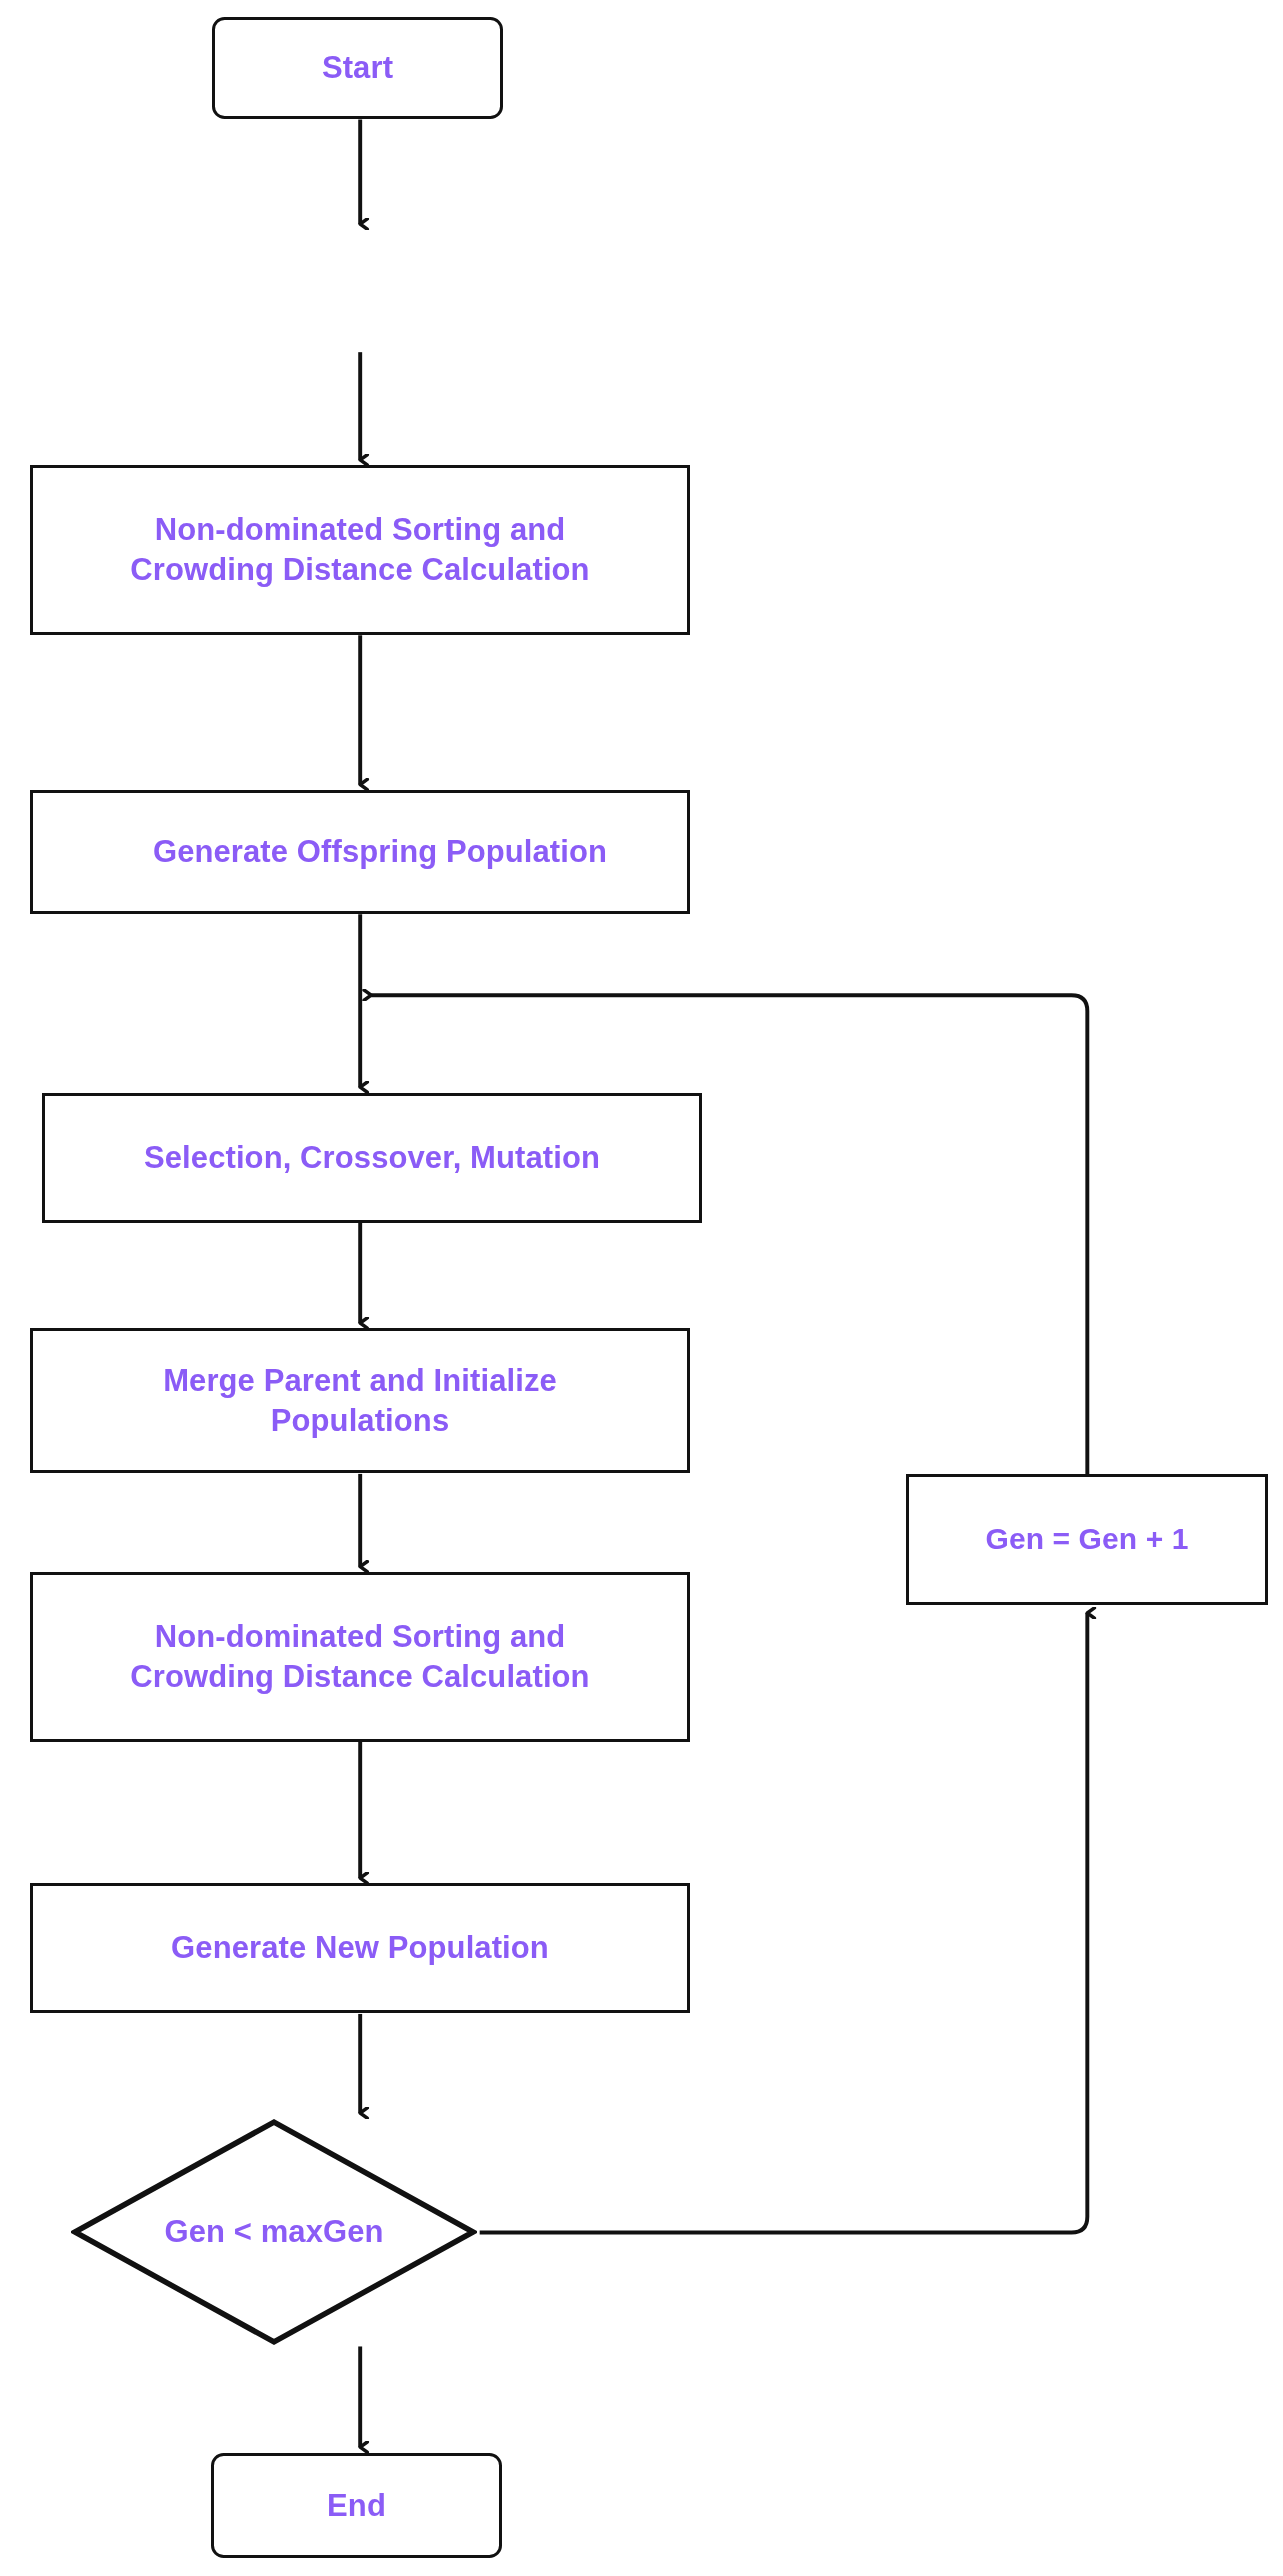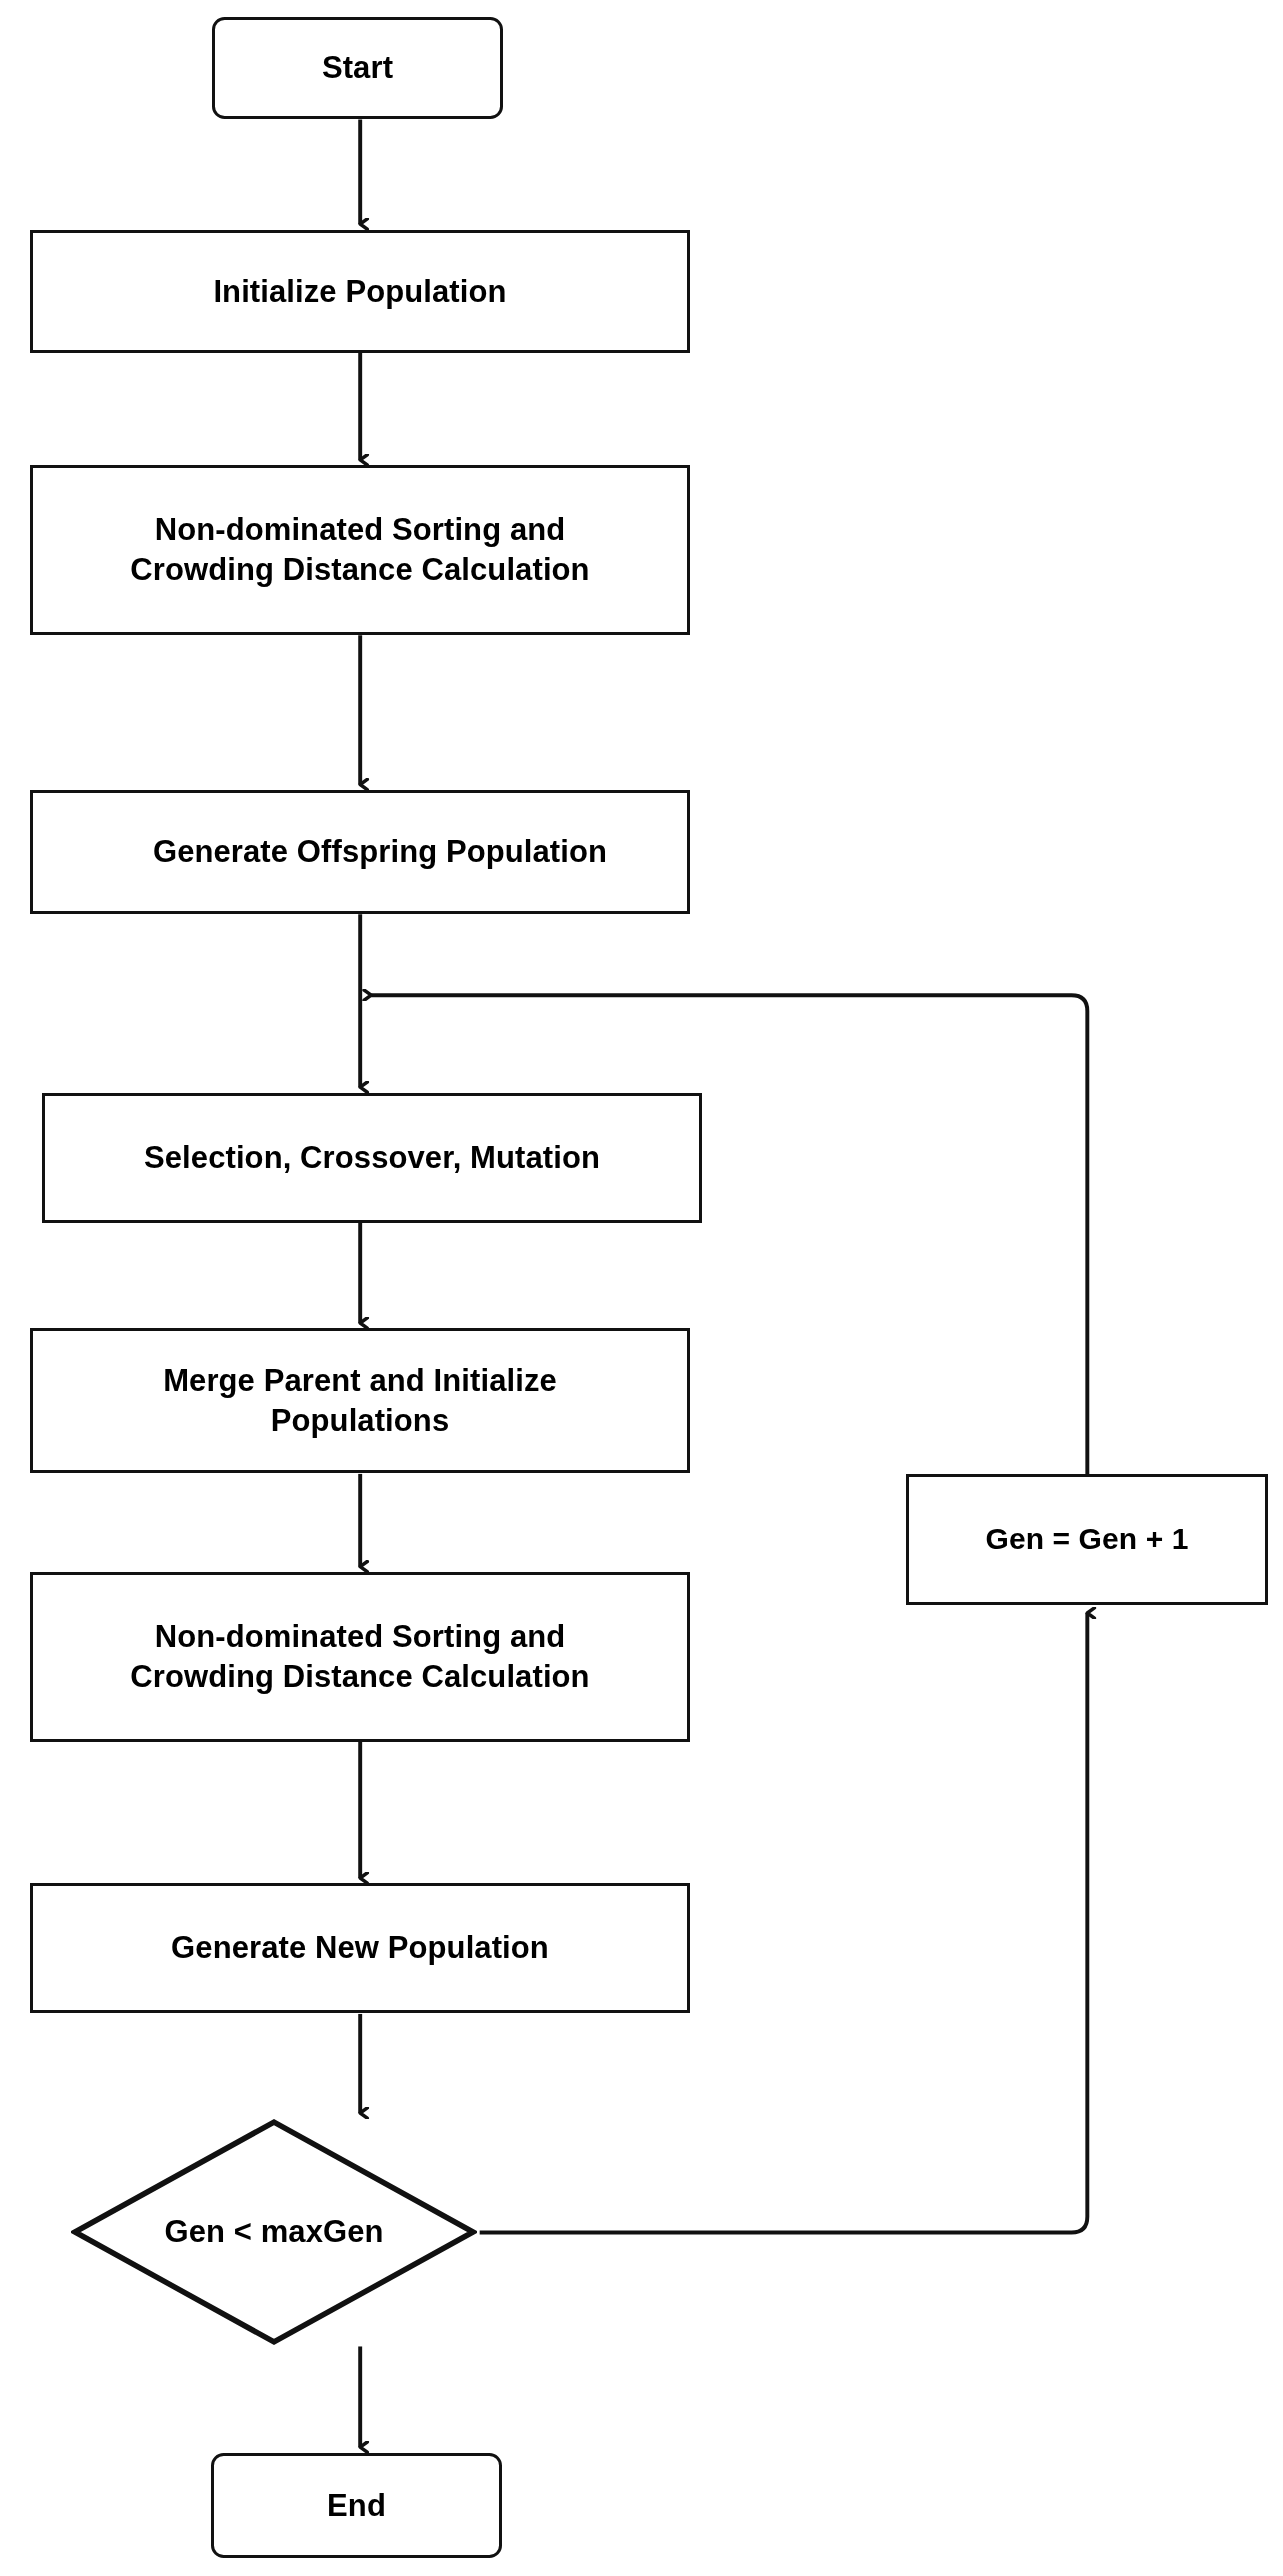--- a/index.html
+++ b/index.html
@@ -28,21 +28,21 @@
   }
   .node {
     position: absolute;
     box-sizing: border-box;
     background: #ffffff;
     border: 3.9px solid #111111;
     display: flex;
     align-items: center;
     justify-content: center;
     text-align: center;
-    color: #000000;
+    color: #8b5cf6;
     font-weight: bold;
     line-height: 1.28;
     letter-spacing: 0.1px;
   }
   .node.terminator {
     border-radius: 12.6px;
   }
   .node .label {
     display: block;
     padding: 0 11px;
@@ -116,23 +116,20 @@
       <path d="M 610 2840 L 1363 2840 Q 1383 2840 1383 2820 L 1383 2052" marker-end="url(#arrowUp)"></path>
 
       <path d="M 1383 1875 L 1383 1286 Q 1383 1266 1363 1266 L 472 1266" marker-end="url(#arrowLeft)"></path>
     </g>
   </svg>
 
   <div class="node terminator" id="n-start">
     <span class="label">Start</span>
   </div>
 
-  <div class="node process" id="n-init">
-    <span class="label">Initialize Population</span>
-  </div>
 
   <div class="node process" id="n-sort1">
     <span class="label">Non-dominated Sorting and
 Crowding Distance Calculation</span>
   </div>
 
   <div class="node process" id="n-offspring">
     <span class="label">Generate Offspring Population</span>
   </div>
 

